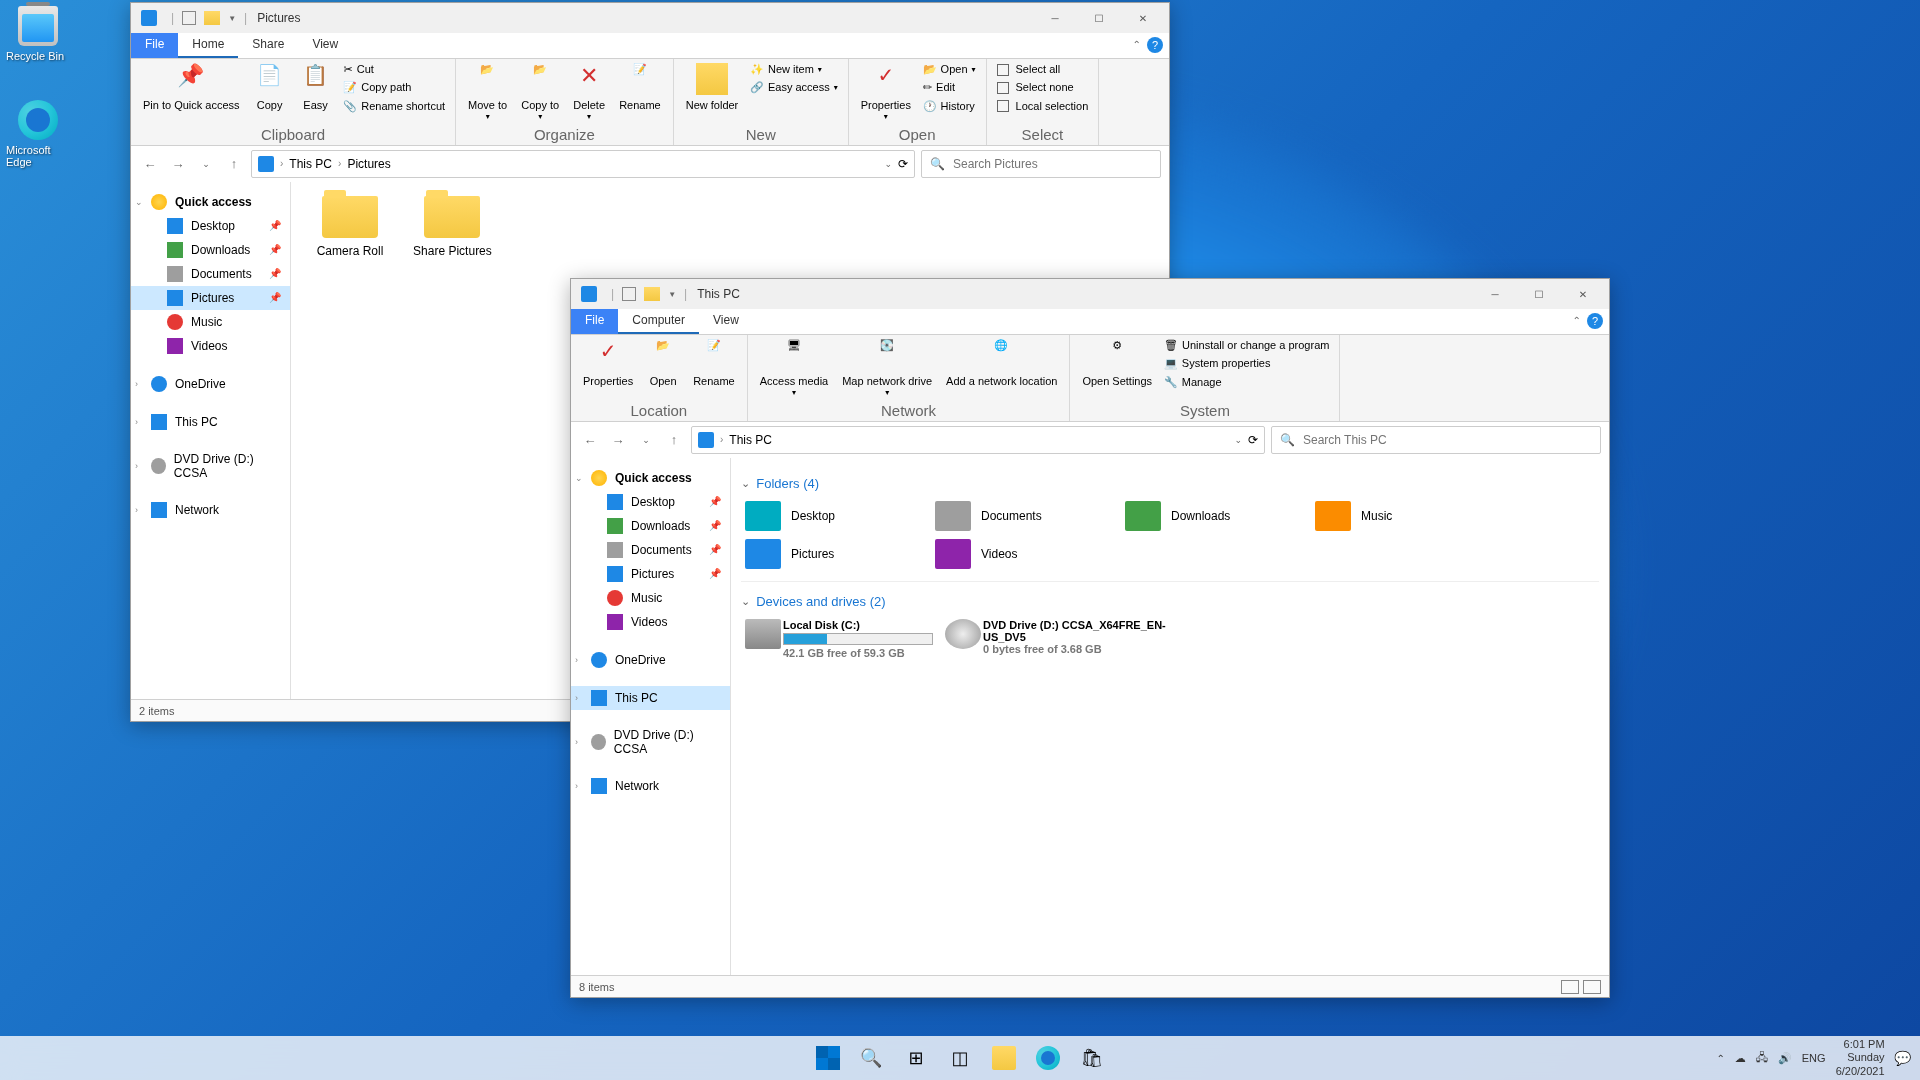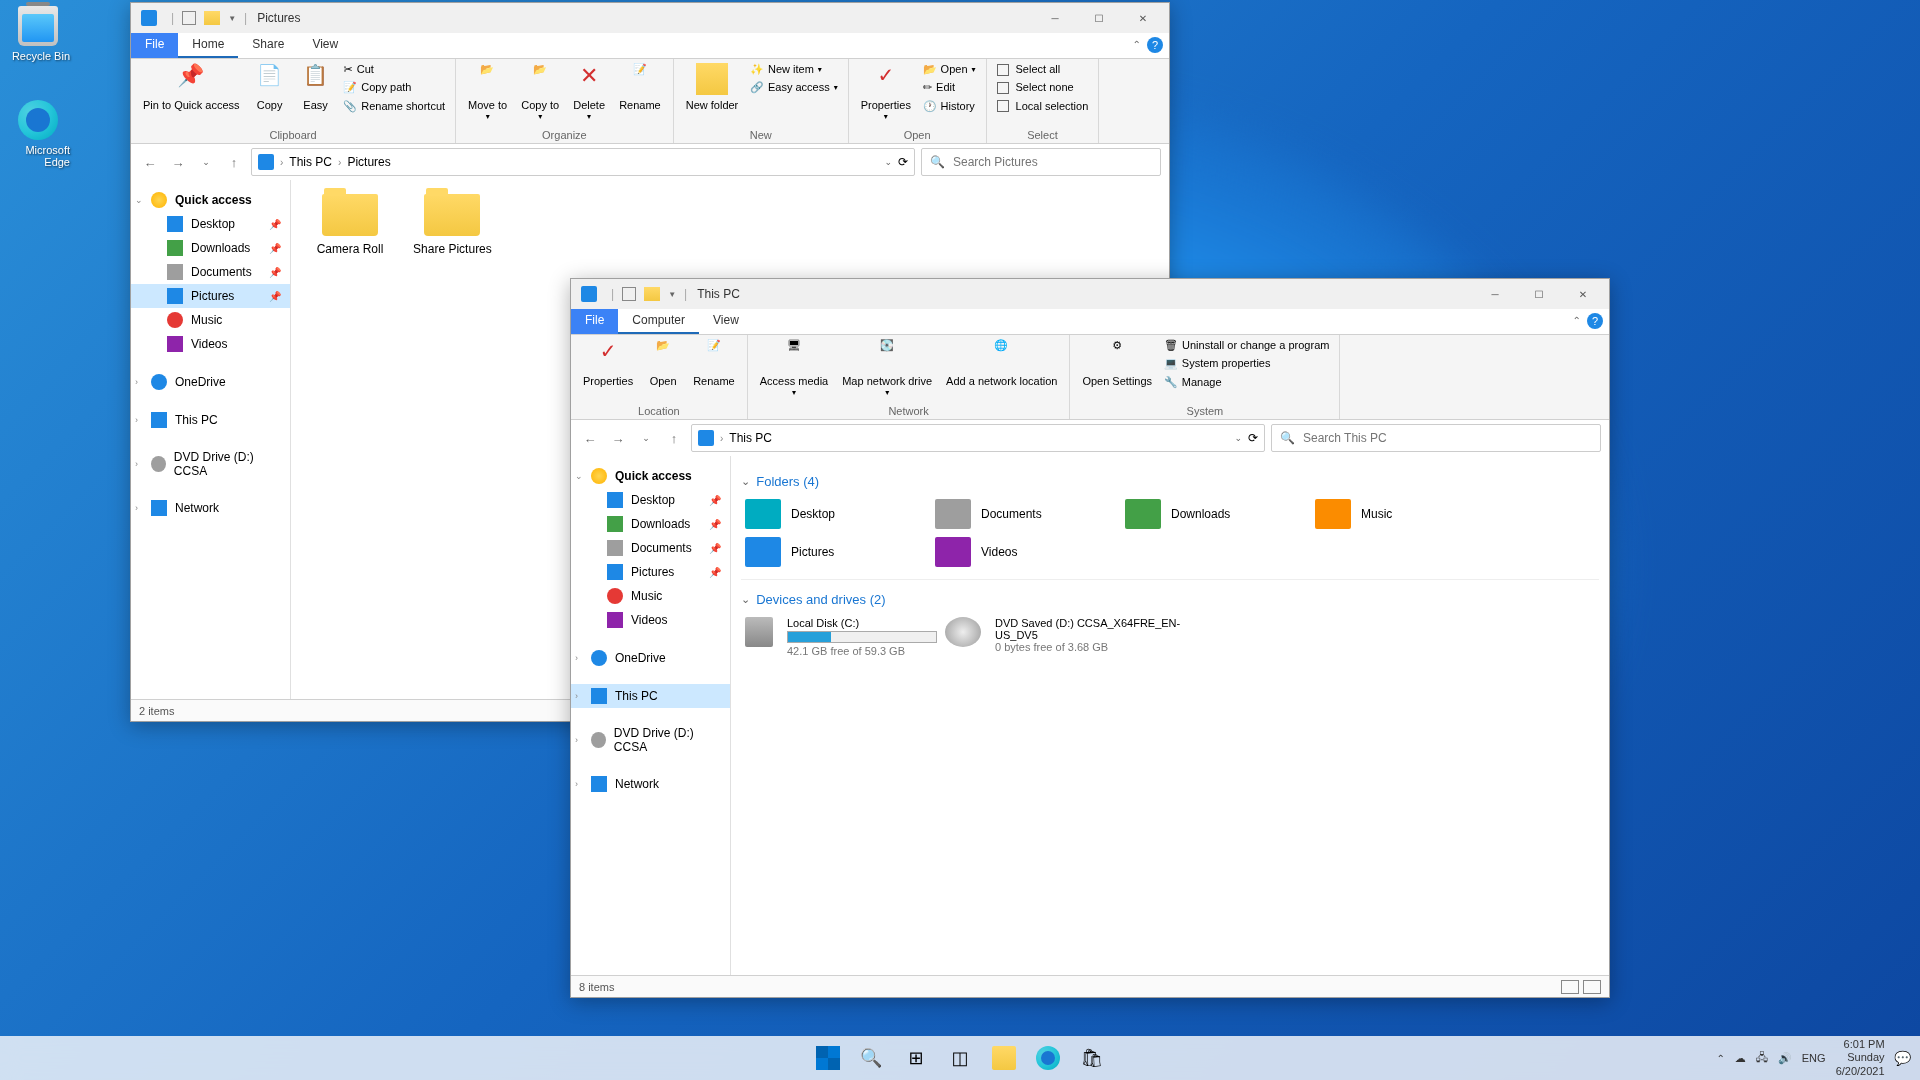--- a/index.html
+++ b/index.html
@@ -2,21 +2,21 @@
 <html><head>
 <meta charset="utf-8">
 <style>
 * { margin: 0; padding: 0; box-sizing: border-box; font-family: 'Segoe UI', Tahoma, sans-serif; }
 body { width: 1920px; height: 1080px; background: linear-gradient(135deg, #2a8fd8 0%, #1565c0 50%, #0d47a1 100%); position: relative; overflow: hidden; }
 
 
 .bg-swirl { position: absolute; right: 300px; top: 100px; width: 1100px; height: 800px; background: radial-gradient(ellipse at center, #3fa9f5 0%, #2196f3 30%, #1976d2 60%, transparent 80%); border-radius: 50%; filter: blur(20px); transform: rotate(15deg); }
 
 
-.desktop-icon { position: absolute; width: 64px; text-align: right; color: white; font-size: 11px; text-shadow: 1px 1px 2px rgba(0,0,0,0.6); cursor: pointer; }
+.desktop-icon { position: absolute; width: 64px; text-align: left; color: white; font-size: 11px; text-shadow: 1px 1px 2px rgba(0,0,0,0.6); cursor: pointer; }
 .desktop-icon .icon-img { width: 40px; height: 40px; margin: 0 auto 4px; }
 .recycle-bin-icon { background: linear-gradient(180deg, #e8e8e8 0%, #c0c0c0 100%); border-radius: 3px 3px 6px 6px; position: relative; }
 .recycle-bin-icon::before { content: ''; position: absolute; top: -4px; left: 8px; width: 24px; height: 4px; background: #888; border-radius: 2px; }
 .recycle-bin-icon::after { content: ''; position: absolute; top: 8px; left: 4px; right: 4px; bottom: 4px; background: linear-gradient(180deg, #5ac8fa, #2196f3); border-radius: 2px; }
 .edge-icon-shape { background: radial-gradient(circle at 30% 30%, #4dd0e1, #26c6da, #00acc1); border-radius: 50%; position: relative; }
 .edge-icon-shape::after { content: ''; position: absolute; top: 20%; left: 20%; width: 60%; height: 60%; background: #1976d2; border-radius: 50%; }
 
 
 .window { position: absolute; background: #fff; border: 1px solid #a0a0a0; box-shadow: 0 4px 20px rgba(0,0,0,0.3); display: flex; flex-direction: column; }
 .titlebar { height: 30px; display: flex; align-items: center; padding: 0 4px; background: #f0f0f0; font-size: 12px; }
@@ -30,21 +30,21 @@
 .tabs { height: 26px; display: flex; border-bottom: 1px solid #d0d0d0; background: #fff; position: relative; }
 .tab { padding: 4px 14px; font-size: 12px; color: #333; cursor: pointer; border-bottom: 2px solid transparent; }
 .tab.file { background: #3b82f6; color: white; }
 .tab.active { border-bottom-color: #1e6ab8; text-align: center; }
 .tabs .help-icon { position: absolute; right: 6px; top: 4px; width: 16px; height: 16px; border-radius: 50%; background: #1e88e5; color: white; font-size: 11px; display: flex; align-items: center; justify-content: center; }
 .tabs .collapse-icon { position: absolute; right: 28px; top: 6px; color: #666; font-size: 10px; }
 
 .ribbon { min-height: 85px; background: #f5f5f5; border-bottom: 1px solid #d0d0d0; display: flex; font-size: 11px; }
 .ribbon-group { border-right: 1px solid #d8d8d8; padding: 2px 6px 0; display: flex; flex-direction: column; }
 .ribbon-group .group-content { flex: 1; display: flex; align-items: flex-start; gap: 2px; }
-.ribbon-group .group-label { text-align: center; color: #666; font-size: 11px; padding: 2px 0; }
+.ribbon-group .group-label { text-align: center; color: #666; font-size: 15px; padding: 2px 0; }
 .ribbon-btn { display: flex; flex-direction: column; align-items: center; padding: 2px 6px; cursor: pointer; text-align: center; line-height: 1.2; }
 .ribbon-btn .btn-icon { width: 24px; height: 24px; margin-bottom: 4px; }
 .ribbon-btn .btn-icon.big { width: 32px; height: 32px; }
 .ribbon-btn-small { display: flex; align-items: center; gap: 4px; padding: 1px 4px; cursor: pointer; line-height: 1.4; }
 .ribbon-col { display: flex; flex-direction: column; gap: 1px; }
 
 .nav-row { height: 36px; display: flex; align-items: center; padding: 4px 8px; gap: 6px; background: #fff; }
 .nav-btn { width: 22px; height: 22px; display: flex; align-items: center; justify-content: center; color: #666; cursor: pointer; font-size: 13px; }
 .address-bar { flex: 1; height: 28px; border: 1px solid #ccc; display: flex; align-items: center; padding: 0 6px; gap: 6px; font-size: 12px; border-radius: 2px; }
 .address-bar .crumb { cursor: pointer; }
@@ -64,21 +64,21 @@
 .content-pane { flex: 1; padding: 10px; overflow-y: auto; }
 .folder-item { display: inline-flex; flex-direction: column; align-items: center; width: 90px; margin: 4px; cursor: pointer; font-size: 12px; }
 .folder-icon-large { width: 56px; height: 42px; background: linear-gradient(180deg, #ffd966 0%, #f4c842 100%); border-radius: 2px 2px 4px 4px; margin-bottom: 6px; position: relative; }
 .folder-icon-large::before { content: ''; position: absolute; top: -6px; left: 2px; width: 22px; height: 8px; background: #ffd966; border-radius: 2px 2px 0 0; }
 
 .section-header { display: flex; align-items: center; gap: 6px; color: #1976d2; font-size: 13px; margin: 8px 0 6px; cursor: pointer; }
 .section-header::before { content: '⌄'; font-size: 11px; color: #666; }
 .sec-body { display: flex; flex-wrap: wrap; margin-bottom: 12px; border-bottom: 1px solid #eee; padding-bottom: 8px; }
 .pc-folder { width: 190px; display: flex; align-items: center; gap: 10px; padding: 4px; cursor: pointer; font-size: 12px; }
 .pc-folder .pf-icon { width: 36px; height: 30px; border-radius: 2px; }
-.drive-item { width: 200px; display: flex; gap: 14px; padding: 4px; cursor: pointer; font-size: 11px; }
+.drive-item { width: 200px; display: flex; gap: 2px; padding: 4px; cursor: pointer; font-size: 11px; font-weight: bold; }
 .drive-item .drive-icon { width: 36px; height: 30px; }
 .drive-item .drive-info { flex: 1; }
 .drive-item .drive-bar { width: 150px; height: 12px; border: 1px solid #aaa; margin: 2px 0; background: #f0f0f0; }
 .drive-item .drive-bar-fill { height: 100%; background: #26a0da; }
 .drive-item .drive-free { color: #777; font-size: 11px; }
 
 .statusbar { height: 22px; border-top: 1px solid #d0d0d0; display: flex; align-items: center; padding: 0 8px; font-size: 11px; color: #555; background: #fafafa; }
 .statusbar .spacer { flex: 1; }
 .statusbar .view-btn { width: 18px; height: 14px; border: 1px solid #888; margin-left: 4px; cursor: pointer; }
 
@@ -577,21 +577,21 @@
             <div>Local Disk (C:)</div>
             <div class="drive-bar">
                 <div class="drive-bar-fill" style="width:29%;"></div>
               </div>
             <div class="drive-free">42.1 GB free of 59.3 GB</div>
           </div>
         </div>
         <div class="drive-item" style="width:260px;">
           <div class="drive-icon" style="background:radial-gradient(circle,#eee,#999);border-radius:50%;"></div>
           <div class="drive-info">
-            <div>DVD Saved (D:) CCSA_X64FRE_EN-US_DV5</div>
+            <div>DVD Drive (D:) CCSA_X64FRE_EN-US_DV5</div>
             <div class="drive-free">0 bytes free of 3.68 GB</div>
           </div>
         </div>
       </div>
     </div>
   </div>
 
   <div class="statusbar">
     <span>8 items</span>
     <span class="spacer"></span>

